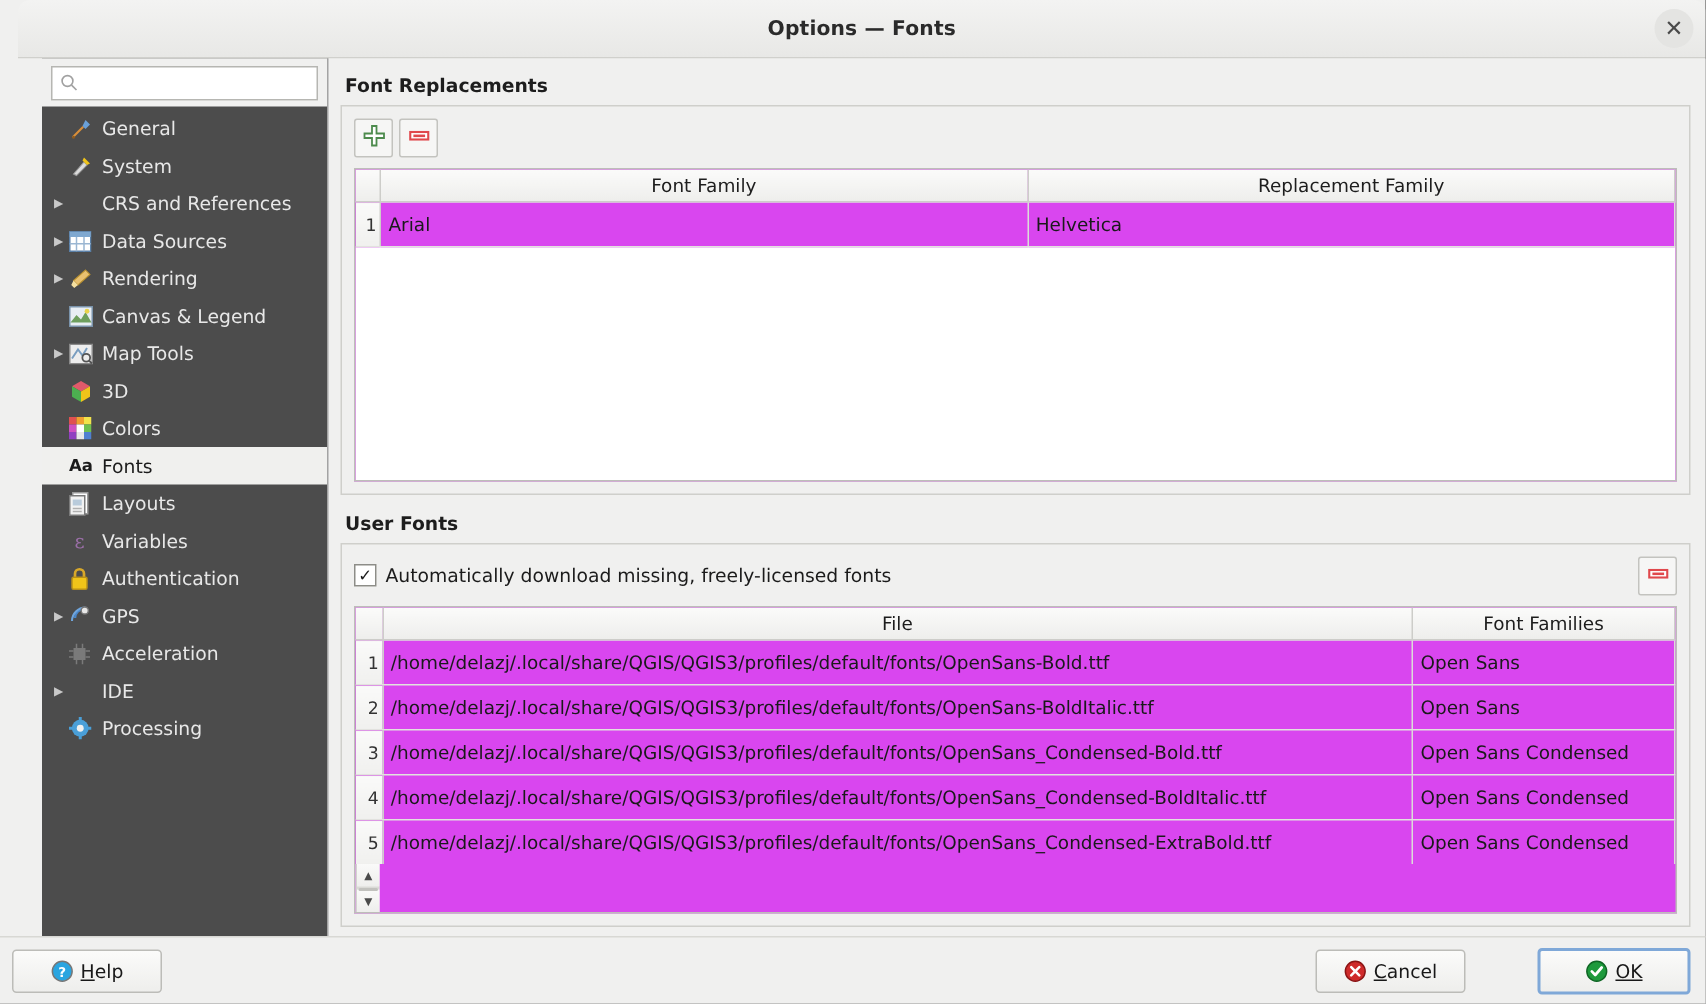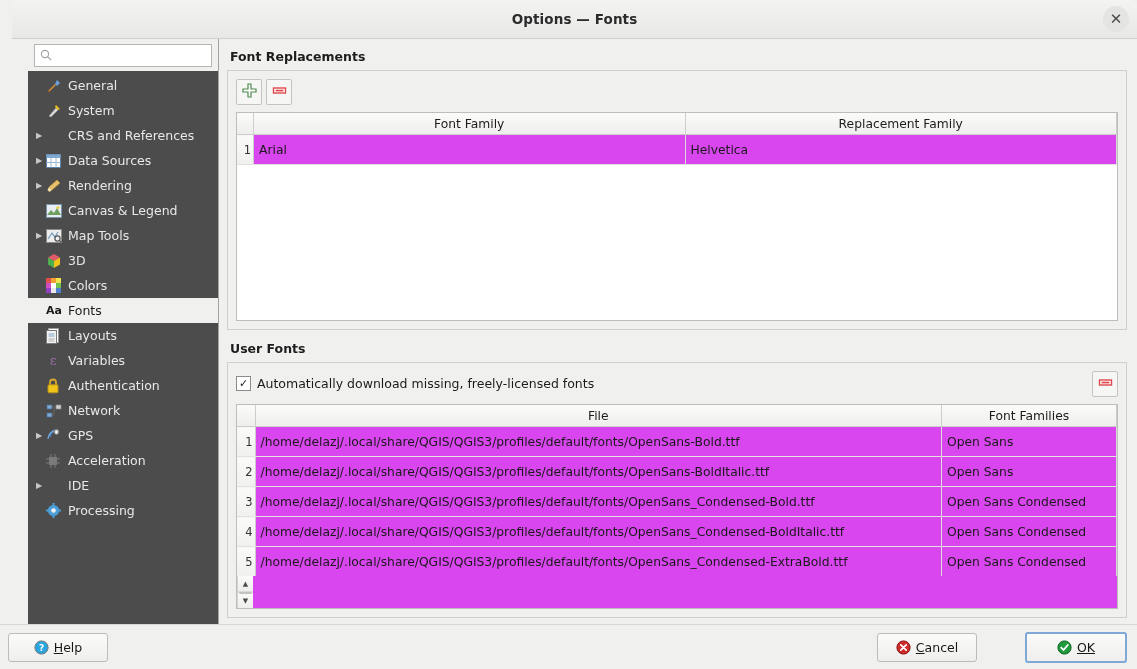--- a/index.html
+++ b/index.html
@@ -361,34 +361,20 @@
           </div>
           <div class="navitem">
             <span class="arrow"></span>
             <span class="nicon">
               <svg width="14" height="16" viewBox="0 0 14 16">
                 <path d="M4,7 L4,4.5 A3,3 0 0 1 10,4.5 L10,7" fill="none" stroke="#d8a82a" stroke-width="1.8"></path>
                 <rect x="2" y="6.8" width="10" height="8" rx="1" fill="#f0c419" stroke="#b8901a"></rect>
               </svg>
             </span>
             <span>Authentication</span>
-          </div>
-          <div class="navitem">
-            <span class="arrow"></span>
-            <span class="nicon">
-              <svg width="16" height="14" viewBox="0 0 16 14">
-                <rect x="1" y="1" width="5" height="4" fill="#7fa8d0" stroke="#4a6f96" stroke-width=".7"></rect>
-                <rect x="10" y="1" width="5" height="4" fill="#cfcfcf" stroke="#8a8a8a" stroke-width=".7"></rect>
-                <rect x="1" y="9" width="5" height="4" fill="#7fa8d0" stroke="#4a6f96" stroke-width=".7"></rect>
-                <line x1="6" y1="3" x2="10" y2="3" stroke="#666"></line>
-                <line x1="8" y1="3" x2="8" y2="11" stroke="#666"></line>
-                <line x1="6" y1="11" x2="8" y2="11" stroke="#666"></line>
-              </svg>
-            </span>
-            <span>Network</span>
           </div>
           <div class="navitem">
             <span class="arrow">▶</span>
             <span class="nicon">
               <svg width="15" height="15" viewBox="0 0 15 15">
                 <path d="M4,9 A6,6 0 0 1 10,3" fill="none" stroke="#4a86c8" stroke-width="1.6"></path>
                 <path d="M2,11 A9,9 0 0 1 11,2" fill="none" stroke="#6fa5dd" stroke-width="1.4"></path>
                 <circle cx="10.5" cy="4" r="2.4" fill="#e8e8e8" stroke="#777"></circle>
               </svg>
             </span>

